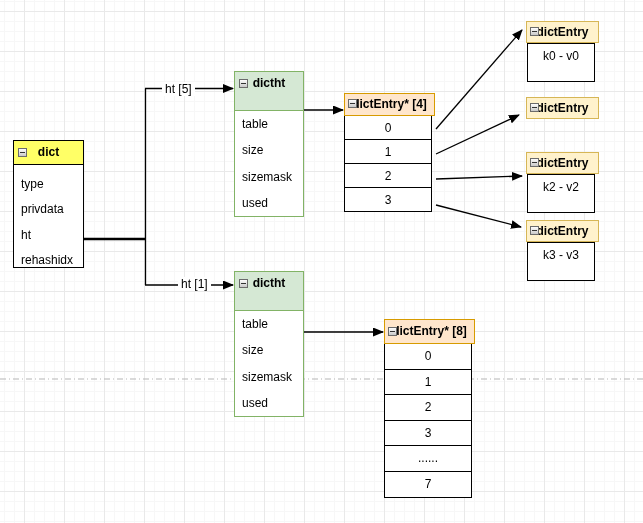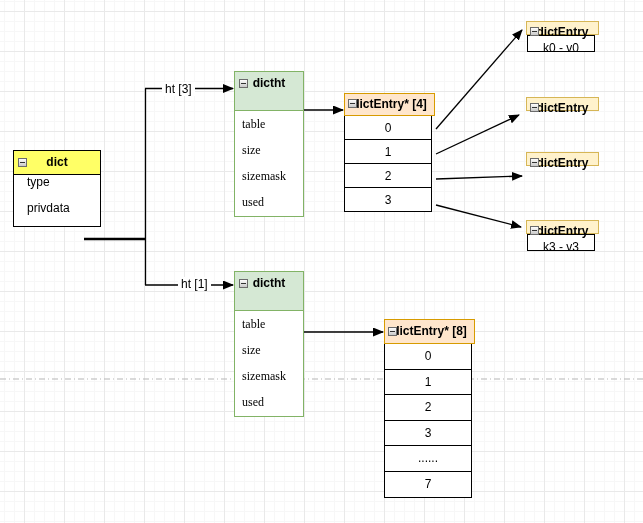--- a/index.html
+++ b/index.html
@@ -14,33 +14,33 @@
       linear-gradient(to bottom,#f7f7f7 1px,transparent 1px);
     background-size:40px 40px,40px 40px,10px 10px,10px 10px;
     background-position:24px 0,0 11px,4px 0,0 1px;
   }
   svg.wires{position:absolute;left:0;top:0;z-index:1;}
   .node{position:absolute;z-index:2;}
   .hdr{position:relative;box-sizing:border-box;font-weight:bold;text-align:center;}
   
   .dict-hdr{background:var(--dict-header,#ffff66);border:1px solid var(--dict-border,#000);height:25px;line-height:23px;}
   .dict-body{box-sizing:border-box;border:1px solid var(--dict-border,#000);border-top:none;background:#fff;}
-  .dict-body .row{height:25.6px;display:flex;align-items:flex-start;padding-left:7px;margin-left:6px;}
+  .dict-body .row{height:25.6px;display:flex;align-items:flex-end;padding-left:7px;}
   
   .ht-hdr{background:var(--dictht-header,#d5e8d4);border:1px solid var(--dictht-border,#82b366);height:40px;line-height:23px;}
   .ht-body{box-sizing:border-box;border:1px solid var(--dictht-border,#82b366);border-top:none;background:#fff;}
-  .ht-body .row{height:26.25px;display:flex;align-items:center;padding-left:7px;font-family:Liberation Serif, serif;}
+  .ht-body .row{height:26.25px;display:flex;align-items:center;padding-left:7px;}
   
   .arr-hdr{background:var(--array-header,#ffe6cc);border:1px solid var(--array-border,#d79b00);line-height:21px;}
   .cell{box-sizing:border-box;border:1px solid #000;background:#fff;text-align:center;margin-top:-1px;width:calc(100% - 3px);}
   .arr4 .cell{height:25px;line-height:24px;}
   .arr8 .cell{height:26.6px;line-height:25.5px;}
   
-  .ent-hdr{background:var(--entry-header,#fff2cc);border:1px solid var(--entry-border,#d6b656);height:14px;line-height:20px;}
-  .ent-body{box-sizing:border-box;border:1px solid #000;background:#fff;height:17px;line-height:25px;text-align:center;width:calc(100% - 5px);margin-left:1px;}
+  .ent-hdr{background:var(--entry-header,#fff2cc);border:1px solid var(--entry-border,#d6b656);height:22px;line-height:20px;}
+  .ent-body{box-sizing:border-box;border:1px solid #000;background:#fff;height:39px;line-height:25px;text-align:center;width:calc(100% - 5px);margin-left:1px;}
   
   .cicon{position:absolute;left:4px;width:9px;height:9px;box-sizing:border-box;
     border:1px solid #6b6b6b;background:linear-gradient(#fdfdfd,#c9c9c9);z-index:3;}
   .cicon .minus{position:absolute;left:1px;top:3px;width:5px;height:1px;background:#333;}
   .hdr25 .cicon{top:7px;} .hdr22 .cicon{top:5px;} .hdr23 .cicon{top:5px;}
   
   .edge-label{position:absolute;z-index:3;background:#fff;padding:0 3px;height:14px;line-height:14px;}
 </style>
 </head>
 <body>
@@ -59,33 +59,39 @@
     <path d="M145,88.5 L233,88.5" stroke="#000" stroke-width="1.3" fill="none" marker-end="url(#arw)"></path>
     <path d="M145,285 L233,285" stroke="#000" stroke-width="1.3" fill="none" marker-end="url(#arw)"></path>
     <path d="M304,110 L343,110" stroke="#000" stroke-width="1.3" fill="none" marker-end="url(#arw)"></path>
     <path d="M304,332 L383,332" stroke="#000" stroke-width="1.3" fill="none" marker-end="url(#arw)"></path>
     <path d="M436,129 L522,30" stroke="#000" stroke-width="1.3" fill="none" marker-end="url(#arw)"></path>
     <path d="M436,154 L519,115" stroke="#000" stroke-width="1.3" fill="none" marker-end="url(#arw)"></path>
     <path d="M436,179 L522,176" stroke="#000" stroke-width="1.3" fill="none" marker-end="url(#arw)"></path>
     <path d="M436,205 L521,227" stroke="#000" stroke-width="1.3" fill="none" marker-end="url(#arw)"></path>
   </svg>
 
-  <div class="node" style="left:13px;top:150px;width:88px;border-radius:11px;">
+  <div class="node" style="left:13px;top:140px;width:71px;border-radius:11px;">
     <div class="hdr dict-hdr hdr25">
       <span class="cicon">
           <span class="minus"></span>
         </span>
       <span>dict</span>
     </div>
     <div class="dict-body">
       <div class="row">
           <span>type</span>
         </div>
       <div class="row">
           <span>privdata</span>
+        </div>
+      <div class="row">
+          <span>ht</span>
+        </div>
+      <div class="row">
+          <span>rehashidx</span>
         </div>
     </div>
   </div>
 
   <div class="node" style="left:234px;top:71px;width:70px;">
     <div class="hdr ht-hdr hdr25">
       <span class="cicon">
           <span class="minus"></span>
         </span>
       <span>dictht</span>
@@ -176,28 +182,29 @@
     </div>
   </div>
 
   <div class="node" style="left:526px;top:152px;width:73px;">
     <div class="hdr ent-hdr hdr22">
       <span class="cicon" style="left:3px;">
           <span class="minus"></span>
         </span>
       <span>dictEntry</span>
     </div>
+    <div class="ent-body"><span>k2 - v2</span></div>
   </div>
 
   <div class="node" style="left:526px;top:220px;width:73px;">
     <div class="hdr ent-hdr hdr22">
       <span class="cicon" style="left:3px;">
           <span class="minus"></span>
         </span>
       <span>dictEntry</span>
     </div>
     <div class="ent-body"><span>k3 - v3</span></div>
   </div>
 
-  <div class="edge-label" style="left:162px;top:82px;"><span>ht [3]</span></div>
+  <div class="edge-label" style="left:162px;top:82px;"><span>ht [5]</span></div>
   <div class="edge-label" style="left:178px;top:277px;"><span>ht [1]</span></div>
 
 </div>
 
 </body></html>

